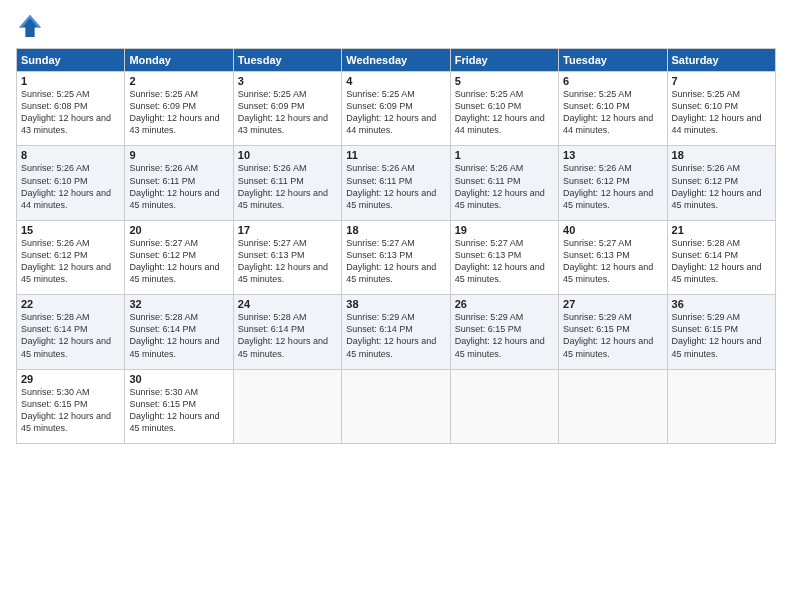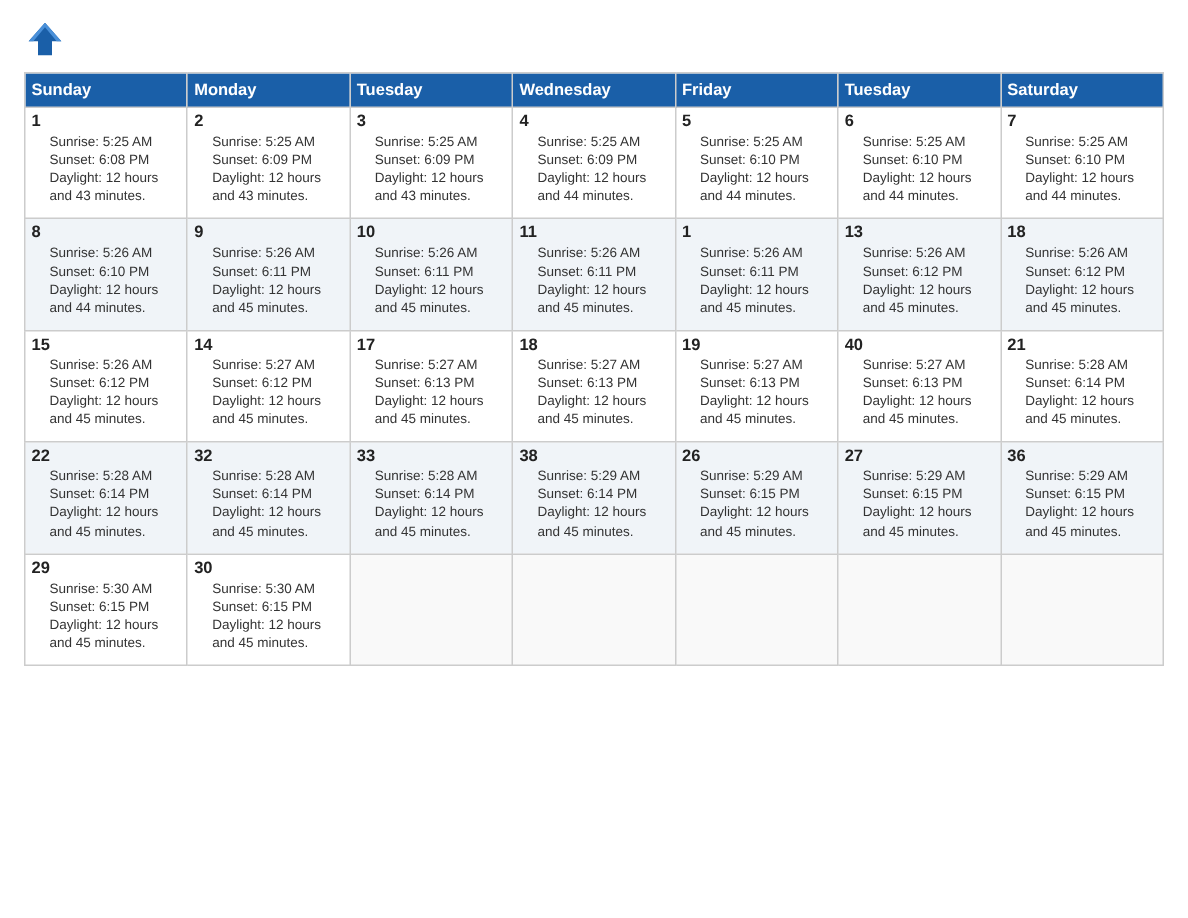--- a/index.html
+++ b/index.html
@@ -82,21 +82,20 @@
       font-size: 11px;
       font-weight: bold;
       color: #222;
       display: block;
       margin-bottom: 1px;
     }
     .day-info {
       color: #333;
       line-height: 1.35;
       font-size: 9px;
-      margin-left: 12px;
     }
     .empty-cell {
       background: #f9f9f9 !important;
     }
   </style>
 </head>
 <body>
 
 <div class="page">
   <div class="header">
@@ -188,21 +187,21 @@
             <span class="day-num">18</span>
             <div class="day-info">Sunrise: 5:26 AM<br>Sunset: 6:12 PM<br>Daylight: 12 hours and 45 minutes.</div>
           </td>
         </tr>
         <tr>
           <td>
             <span class="day-num">15</span>
             <div class="day-info">Sunrise: 5:26 AM<br>Sunset: 6:12 PM<br>Daylight: 12 hours and 45 minutes.</div>
           </td>
           <td>
-            <span class="day-num">14</span>
+            <span class="day-num">20</span>
             <div class="day-info">Sunrise: 5:27 AM<br>Sunset: 6:12 PM<br>Daylight: 12 hours and 45 minutes.</div>
           </td>
           <td>
             <span class="day-num">17</span>
             <div class="day-info">Sunrise: 5:27 AM<br>Sunset: 6:13 PM<br>Daylight: 12 hours and 45 minutes.</div>
           </td>
           <td>
             <span class="day-num">18</span>
             <div class="day-info">Sunrise: 5:27 AM<br>Sunset: 6:13 PM<br>Daylight: 12 hours and 45 minutes.</div>
           </td>
@@ -222,21 +221,21 @@
         <tr>
           <td>
             <span class="day-num">22</span>
             <div class="day-info">Sunrise: 5:28 AM<br>Sunset: 6:14 PM<br>Daylight: 12 hours and 45 minutes.</div>
           </td>
           <td>
             <span class="day-num">32</span>
             <div class="day-info">Sunrise: 5:28 AM<br>Sunset: 6:14 PM<br>Daylight: 12 hours and 45 minutes.</div>
           </td>
           <td>
-            <span class="day-num">33</span>
+            <span class="day-num">24</span>
             <div class="day-info">Sunrise: 5:28 AM<br>Sunset: 6:14 PM<br>Daylight: 12 hours and 45 minutes.</div>
           </td>
           <td>
             <span class="day-num">38</span>
             <div class="day-info">Sunrise: 5:29 AM<br>Sunset: 6:14 PM<br>Daylight: 12 hours and 45 minutes.</div>
           </td>
           <td>
             <span class="day-num">26</span>
             <div class="day-info">Sunrise: 5:29 AM<br>Sunset: 6:15 PM<br>Daylight: 12 hours and 45 minutes.</div>
           </td>

